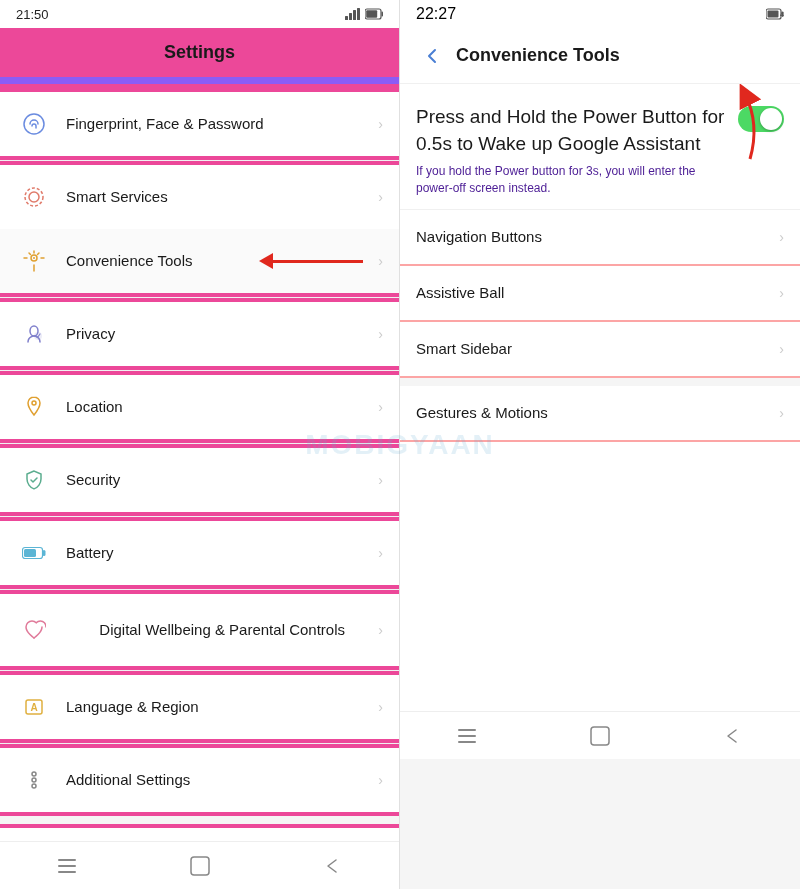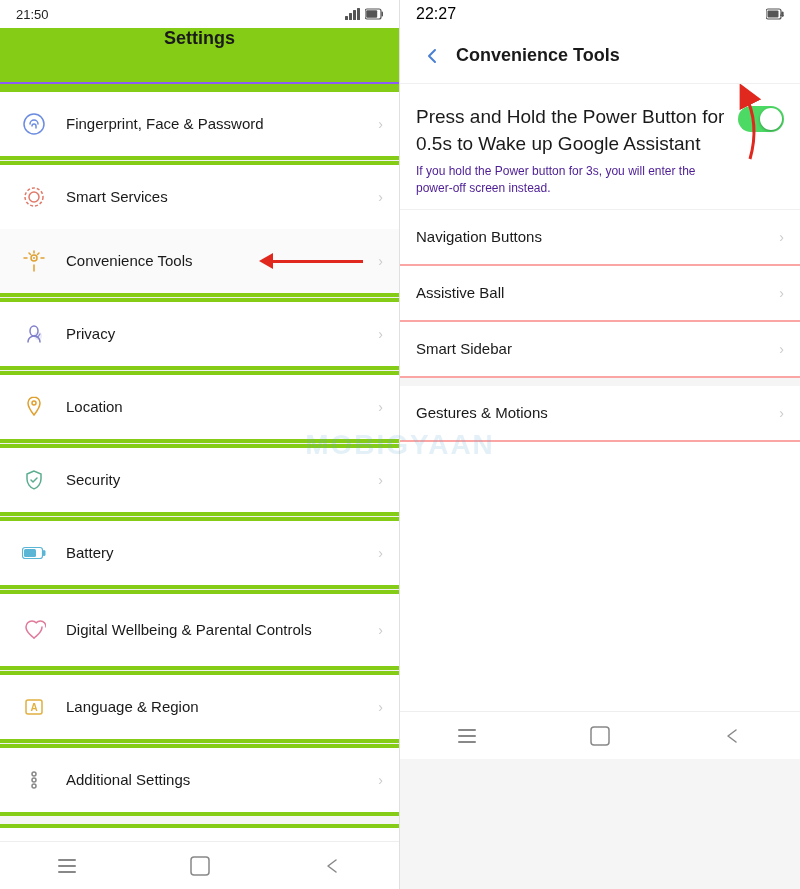--- a/index.html
+++ b/index.html
@@ -9,21 +9,21 @@
       display: flex;
       font-family: -apple-system, 'Helvetica Neue', Arial, sans-serif;
       background: #f5f5f5;
       overflow: hidden;
     }
 
     
     .left-panel {
       width: 400px;
       height: 889px;
-      background: #84cc16;
+      background: #ec4899;
       display: flex;
       flex-direction: column;
       border-right: 1px solid #e0e0e0;
       overflow: hidden;
     }
 
     .status-bar {
       height: 28px;
       display: flex;
       align-items: center;
@@ -38,23 +38,23 @@
     }
     .status-icons {
       display: flex;
       align-items: center;
       gap: 4px;
     }
 
     .page-title {
       height: 56px;
       display: flex;
-      align-items: flex-start;
+      align-items: center;
       justify-content: center;
-      border-bottom: 2px solid #8b5cf6;
+      border-bottom: 7px solid #8b5cf6;
     }
     .page-title span {
       font-size: 18px;
       font-weight: 600;
       color: #1a1a1a;
     }
 
     .settings-list {
       flex: 1;
       overflow-y: auto;
@@ -386,21 +386,21 @@
             <rect x="20.5" y="4" width="3" height="6" rx="1.5" fill="#5BB5D5"></rect>
             <rect x="2" y="3" width="12" height="8" rx="1.5" fill="#5BB5D5"></rect>
           </svg>
         </div>
         <span class="item-label">Battery</span>
         <span class="chevron">›</span>
       </div>
 
       <div class="divider"></div>
 
-      <div class="settings-item" style="height:72px;">
+      <div class="settings-item" style="height:72px;text-align:center;">
         <div class="item-icon">
           <svg width="24" height="24" viewBox="0 0 24 24" fill="none">
             <path d="M12 20s-8-5.5-8-11c0-3.3 2.7-6 6-6 1.7 0 3.2.7 4.2 1.8C15.2 3.7 16.7 3 18.4 3c3.3 0 5.6 2.7 5.6 6" stroke="#E07A9A" stroke-width="1.5" fill="none" stroke-linecap="round"></path>
             <path d="M12 20s8-5.5 8-11" stroke="#E07A9A" stroke-width="1.5" fill="none" stroke-linecap="round"></path>
           </svg>
         </div>
         <span class="item-label">Digital Wellbeing &amp; Parental Controls</span>
         <span class="chevron">›</span>
       </div>
 

